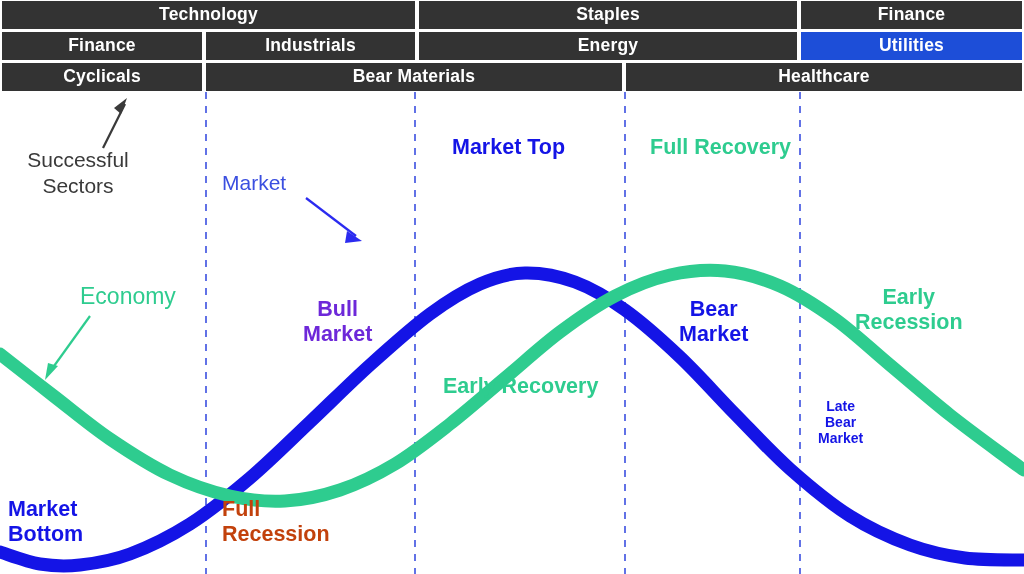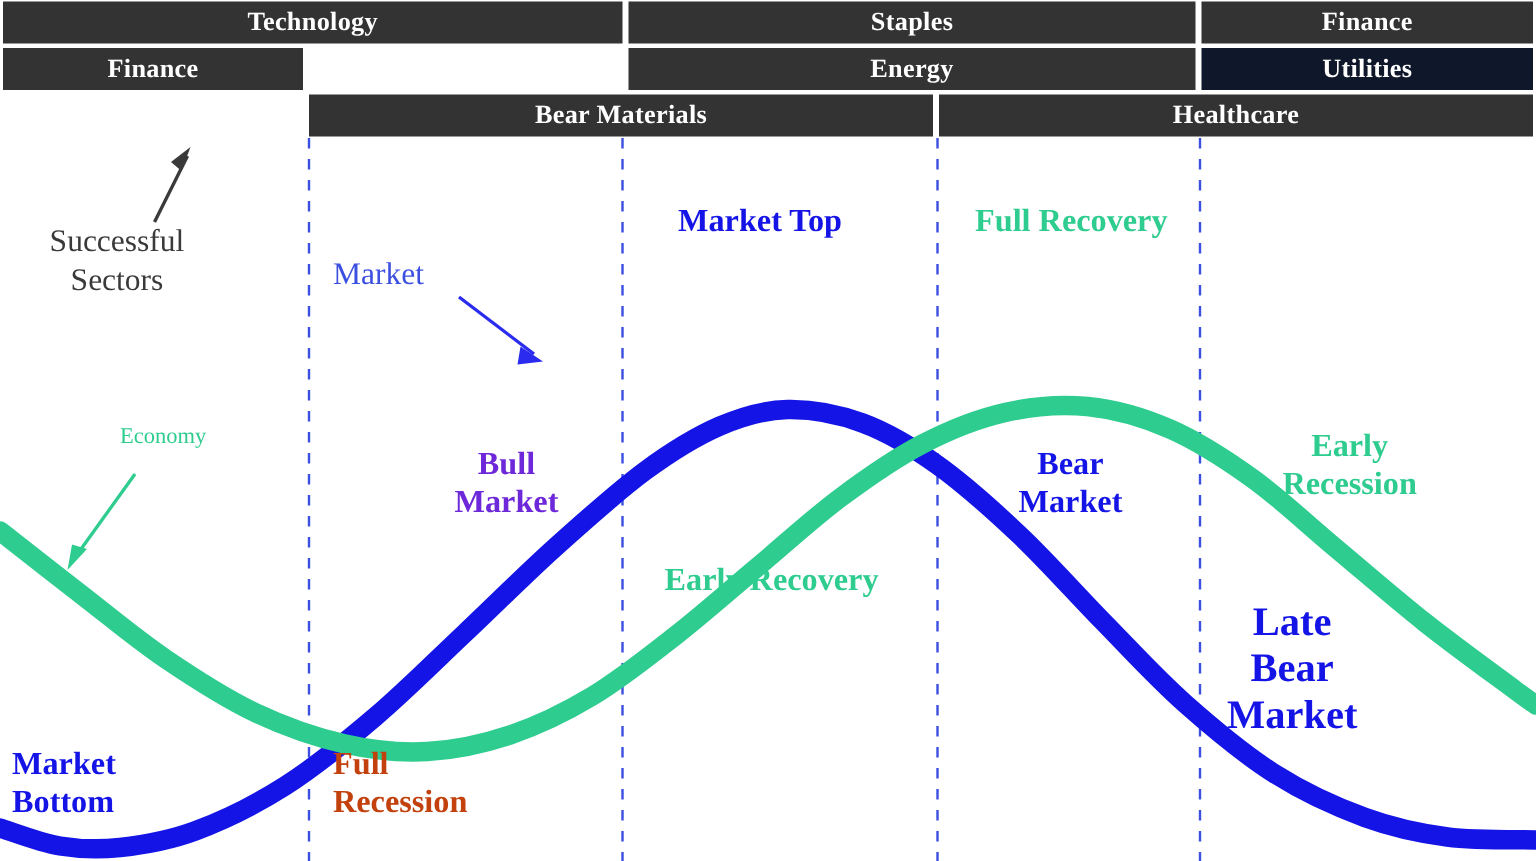--- a/index.html
+++ b/index.html
@@ -3,21 +3,21 @@
 <meta charset="utf-8">
 <style>
   html,body{margin:0;padding:0;}
   body{
     width:1024px;height:574px;
     background:#ffffff;
     font-family:"Liberation Sans", sans-serif;
     overflow:hidden;
     position:relative;
   }
-  #stage{position:relative;width:904px;height:574px;background:#fff;font-family:Liberation Serif, serif;}
+  #stage{position:relative;width:904px;height:574px;background:#fff;}
 
   
   #sector-header{
     position:absolute;left:0;top:0;width:1024px;height:92px;
     z-index:5;
   }
   .sector-row{position:absolute;left:0;width:1024px;height:28px;}
   .sector-row.r0{top:1px;}
   .sector-row.r1{top:32px;}
   .sector-row.r2{top:63px;}
@@ -45,29 +45,29 @@
     white-space:pre-line;
     z-index:4;
   }
   .lbl.blue{color:#1414e6;}
   .lbl.green{color:#2ecc8f;}
   .lbl.plain{
     color:#3a3a3a;font-weight:normal;font-size:21px;line-height:1.25;
     text-align:center;
   }
   .lbl.thin-blue{color:#2b2bf0;font-weight:normal;font-size:21px;}
-  .lbl.thin-green{color:#2ecc8f;font-weight:normal;font-size:15px;}
+  .lbl.thin-green{color:#2ecc8f;font-weight:normal;font-size:23px;}
 
   #lbl-market-top{left:452px;top:135px;font-size:21.5px;}
   #lbl-full-recovery{left:650px;top:135px;font-size:21.5px;}
   #lbl-bull-market{left:303px;top:297px;font-size:21.5px;text-align:center;}
   #lbl-early-recovery{left:443px;top:374px;font-size:21.5px;text-align:right;}
   #lbl-bear-market{left:679px;top:297px;font-size:21.5px;text-align:center;}
   #lbl-early-recession{left:855px;top:285px;font-size:21.5px;text-align:center;}
-  #lbl-late-bear-market{left:818px;top:399px;font-size:27px;text-align:center;}
+  #lbl-late-bear-market{left:818px;top:399px;font-size:14px;text-align:center;}
   #lbl-market-bottom{left:8px;top:497px;font-size:21.5px;}
   #lbl-full-recession{left:222px;top:497px;font-size:21.5px;}
   #lbl-successful-sectors{left:10px;top:147px;width:136px;}
   #lbl-market{left:222px;top:171px;}
   #lbl-economy{left:80px;top:283px;}
 </style>
 </head>
 <body style="background: rgb(255, 255, 255);">
 
 <div id="stage">
@@ -81,28 +81,34 @@
           <span>Staples</span>
         </div>
         <div class="sector-cell" style="left: 801px; width: 221px; background: rgb(51, 51, 51); color: rgb(255, 255, 255);">
           <span>Finance</span>
         </div>
       </div>
     <div class="sector-row r1">
         <div class="sector-cell" style="left: 2px; width: 200px; background: rgb(51, 51, 51); color: rgb(255, 255, 255);">
           <span>Finance</span>
         </div>
+        <div class="sector-cell" style="left: 206px; width: 209px; background: rgb(51, 51, 51); color: rgb(255, 255, 255);">
+          <span>Industrials</span>
+        </div>
         <div class="sector-cell" style="left: 419px; width: 378px; background: rgb(51, 51, 51); color: rgb(255, 255, 255);">
           <span>Energy</span>
         </div>
-        <div class="sector-cell" style="left: 801px; width: 221px; background: #0f172a; color: rgb(255, 255, 255);">
+        <div class="sector-cell" style="left: 801px; width: 221px; background: #1d4ed8; color: rgb(255, 255, 255);">
           <span>Utilities</span>
         </div>
       </div>
     <div class="sector-row r2">
+        <div class="sector-cell" style="left: 2px; width: 200px; background: rgb(51, 51, 51); color: rgb(255, 255, 255);">
+          <span>Cyclicals</span>
+        </div>
         <div class="sector-cell" style="left: 206px; width: 416px; background: rgb(51, 51, 51); color: rgb(255, 255, 255);">
           <span>Bear Materials</span>
         </div>
         <div class="sector-cell" style="left: 626px; width: 396px; background: rgb(51, 51, 51); color: rgb(255, 255, 255);">
           <span>Healthcare</span>
         </div>
       </div>
   </div>
 
   <div id="plot">

